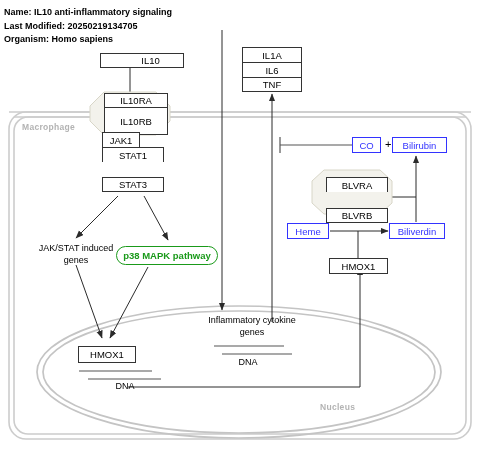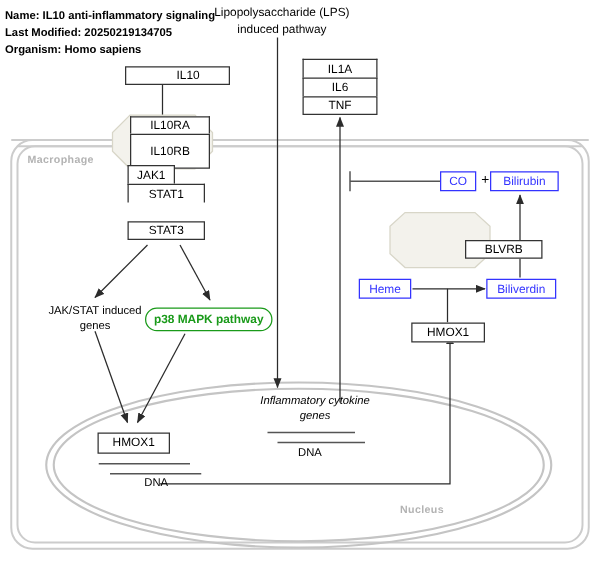--- a/index.html
+++ b/index.html
@@ -45,22 +45,20 @@
 </head>
 <body>
 
 <div id="canvas">
 
   <div class="meta">
     <div>Name: IL10 anti-inflammatory signaling</div>
     <div>Last Modified: 20250219134705</div>
     <div>Organism: Homo sapiens</div>
   </div>
-  <div class="lps-label">Lipopolysaccharide (LPS)
-induced pathway</div>
 
   <svg id="wires">
     <defs>
       <marker id="arw" markerWidth="9" markerHeight="9" refX="7.4" refY="3.2" orient="auto">
         <path d="M0,0 L8,3.2 L0,6.4 z" fill="#2b2b2b"></path>
       </marker>
     </defs>
 
     <g fill="none" stroke="#cccccc">
       <rect x="9" y="112" width="462" height="327" rx="17" ry="17" stroke-width="1.6"></rect>
@@ -136,29 +134,30 @@
   <div class="node stack last" style="left:102px;top:177px;width:62px;height:15px;">STAT3</div>
 
   <div class="node stack" style="left:242px;top:47px;width:60px;height:15px;">IL1A</div>
   <div class="node stack" style="left:242px;top:62px;width:60px;height:15px;">IL6</div>
   <div class="node stack last" style="left:242px;top:77px;width:60px;height:15px;">TNF</div>
 
   <div class="node metab" style="left:352px;top:137px;width:29px;height:16px;">CO</div>
   <div class="plus" style="left:385px;top:138px;">+</div>
   <div class="node metab" style="left:392px;top:137px;width:55px;height:16px;">Bilirubin</div>
 
-  <div class="node stack last" style="left:326px;top:192px;width:62px;height:15px;margin-left:46px;">BLVRB</div>
+  <div class="node stack" style="left:326px;top:177px;width:62px;height:15px;">BLVRA</div>
+  <div class="node stack last" style="left:326px;top:208px;width:62px;height:15px;">BLVRB</div>
 
   <div class="node metab" style="left:287px;top:223px;width:42px;height:16px;">Heme</div>
   <div class="node metab" style="left:389px;top:223px;width:56px;height:16px;">Biliverdin</div>
 
   <div class="node" style="left:329px;top:258px;width:59px;height:16px;">HMOX1</div>
   <div class="node" style="left:78px;top:346px;width:58px;height:17px;">HMOX1</div>
 
   <div class="free-label" style="left:20px;top:243px;width:112px;white-space:pre-line;">JAK/STAT induced
 genes</div>
   <div class="pathway-node" style="left:116px;top:246px;width:102px;height:19px;">p38 MAPK pathway</div>
-  <div class="free-label" style="left:190px;top:315px;width:124px;white-space:pre-line;font-style:italic;">Inflammatory cytokine
+  <div class="free-label" style="left:190px;top:315px;width:124px;white-space:pre-line;">Inflammatory cytokine
 genes</div>
   <div class="free-label" style="left:108px;top:381px;width:34px;">DNA</div>
   <div class="free-label" style="left:231px;top:357px;width:34px;">DNA</div>
 
 </div>
 
 </body></html>

